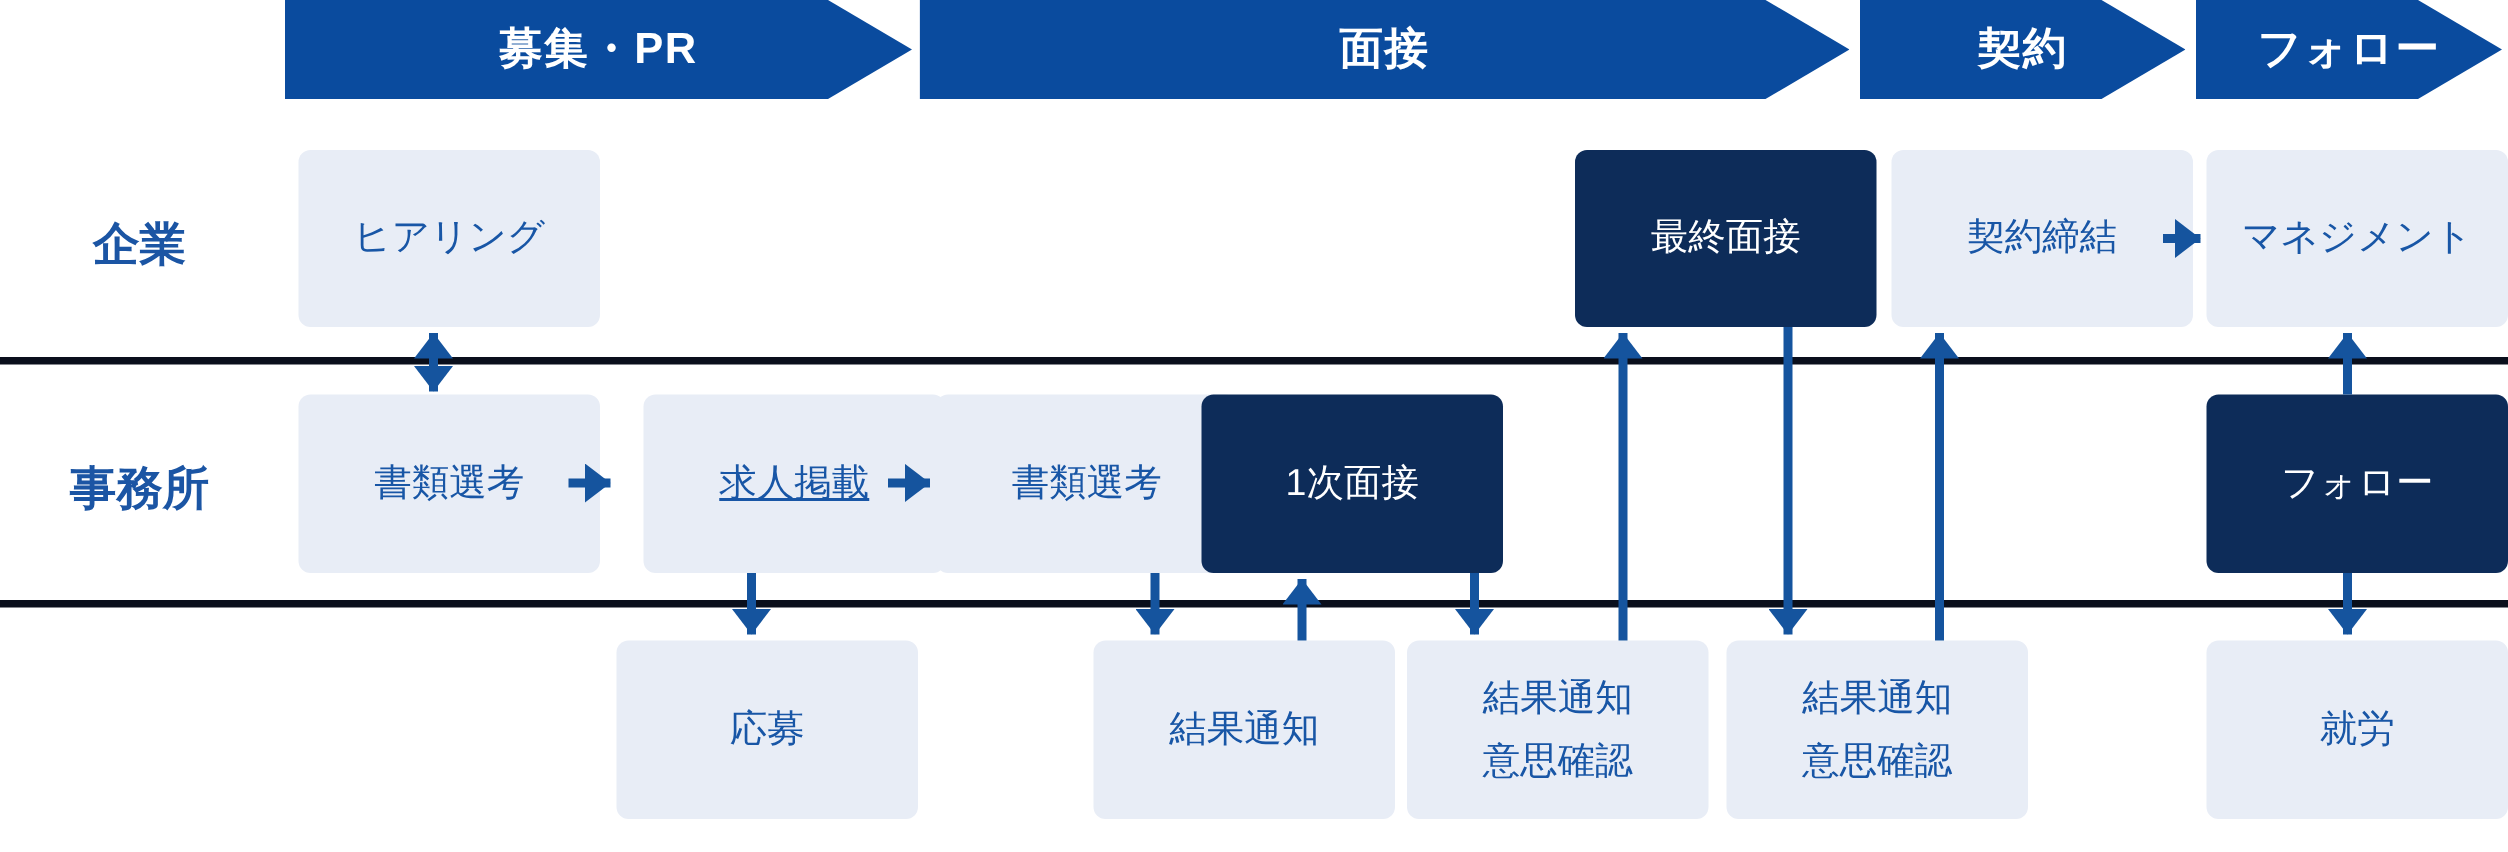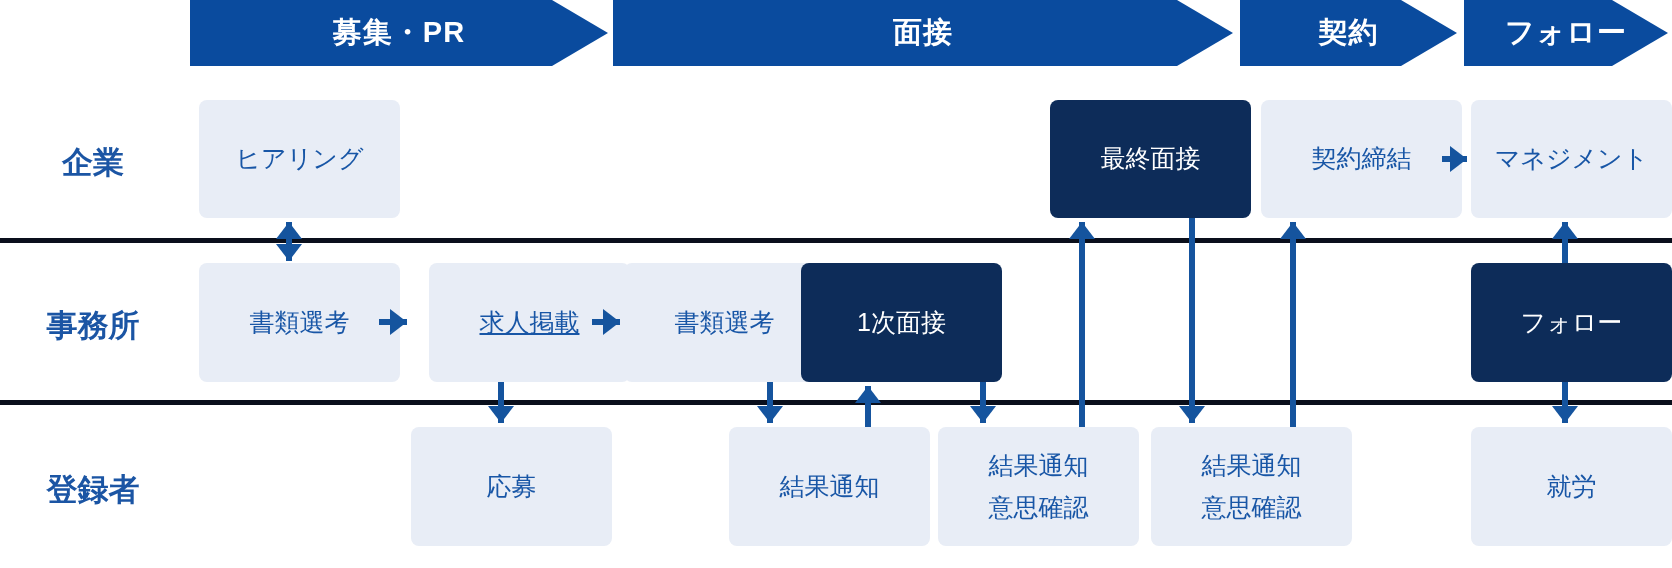--- a/index.html
+++ b/index.html
@@ -53,21 +53,20 @@
     </div>
   <div class="banner" style="left:1464px;width:204px;">
       <span>フォロー</span>
     </div>
 
   <div class="divider" style="top:238px;"></div>
   <div class="divider" style="top:400px;"></div>
 
   <div class="lane-label" style="top:305px;">事務所</div>
   <div class="lane-label" style="top:142px;">企業</div>
-  <div class="lane-label" style="top:469px;">登録者</div>
 
   <div class="box light row1" style="left:199px;">ヒアリング</div>
   <div class="box dark row1" style="left:1050px;">最終面接</div>
   <div class="box light row1" style="left:1261px;">契約締結</div>
   <div class="box light row1" style="left:1471px;">マネジメント</div>
 
   <div class="box light row2" style="left:199px;">書類選考</div>
   <div class="box light row2" style="left:429px;text-decoration:underline;">求人掲載</div>
   <div class="box light row2" style="left:624px;">書類選考</div>
   <div class="box dark row2" style="left:801px;">1次面接</div>

